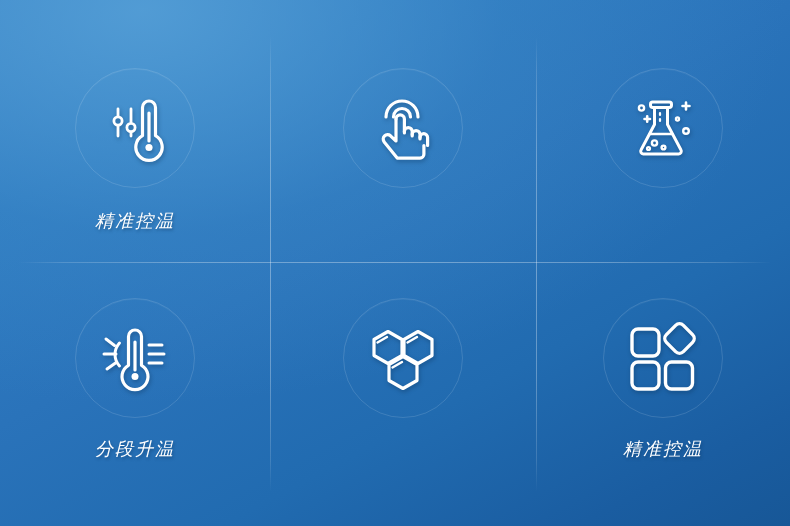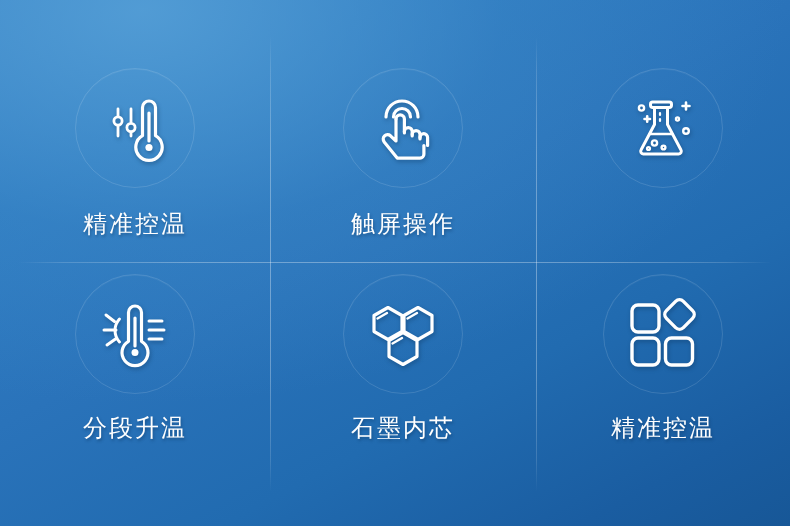--- a/index.html
+++ b/index.html
@@ -67,21 +67,21 @@
     grid-template-rows: 262px 264px;
   }
   .cell {
     position: relative;
     display: flex;
     flex-direction: column;
     align-items: center;
     justify-content: flex-start;
   }
   .cell.row1 { padding-top: 68px; }
-  .cell.row2 { padding-top: 12px; }
+  .cell.row2 { padding-top: 36px; }
 
   .icon-ring {
     position: relative;
     width: 118px;
     height: 118px;
     border-radius: 50%;
     border: 1px solid rgba(255,255,255,0.13);
     display: flex;
     align-items: center;
     justify-content: center;
@@ -98,25 +98,26 @@
     stroke-linejoin: round;
   }
   .icon-ring svg .solid {
     fill: #ffffff;
     stroke: none;
   }
 
   .cell-label {
     margin-top: 24px;
     color: #ffffff;
-    font-size: 24px;
+    font-size: 18px;
     letter-spacing: 2px;
     line-height: 1;
     text-shadow: 1px 2px 3px rgba(10,48,88,0.45);
     white-space: nowrap;
+    font-style: italic;
   }
   .cell.row2 .cell-label { margin-top: 22px; }
 </style>
 </head>
 <body>
 
 <div class="feature-banner">
 
   <div class="divider divider-h"></div>
   <div class="divider divider-v divider-v1"></div>
@@ -157,21 +158,20 @@
             <path d="M32 30a4.2 4.2 0 0 1 8.4 0v14" stroke-width="3.2"></path>
 
             <path d="M40.4 42.5a3.9 3.9 0 0 1 7.8 0v4.5" stroke-width="3.2"></path>
             <path d="M48.2 45.5a3.9 3.9 0 0 1 7.8 0v4.5" stroke-width="3.2"></path>
             <path d="M56 48.5a3.8 3.8 0 0 1 7.6 0v8" stroke-width="3.2"></path>
 
             <path d="M32 30v22l-5.5-5.2a4.4 4.4 0 0 0-6.3 6.1l13 16.2h22.8a3.9 3.9 0 0 0 3.9-3.9v-8.7" stroke-width="3.2"></path>
           </svg>
         </span>
       </div>
-      <div class="cell-label">触屏操作</div>
     </div>
 
     <div class="cell row1">
       <div class="icon-ring">
         <span>
           <svg width="78" height="78" viewBox="0 0 78 78">
 
             <rect x="26.5" y="13" width="21" height="5.5" rx="2.2" stroke-width="3"></rect>
 
             <path d="M30.5 18.5v17L17 61a2.6 2.6 0 0 0 2.2 3.9h35.6A2.6 2.6 0 0 0 57 61L43.5 35.5v-17" stroke-width="3"></path>
@@ -228,21 +228,20 @@
             <path d="M54 12.5 68 20.5v16L54 44.5 40 36.5v-16z" stroke-width="3.2"></path>
 
             <path d="M39 37.5 53 45.5v16L39 69.5 25 61.5v-16z" stroke-width="3.2"></path>
 
             <line x1="13.5" y1="23.5" x2="23" y2="18" stroke-width="2.4"></line>
             <line x1="43.5" y1="23.5" x2="53" y2="18" stroke-width="2.4"></line>
             <line x1="28.5" y1="48.5" x2="38" y2="43" stroke-width="2.4"></line>
           </svg>
         </span>
       </div>
-      <div class="cell-label">石墨内芯</div>
     </div>
 
     <div class="cell row2">
       <div class="icon-ring">
         <span>
           <svg width="78" height="78" viewBox="0 0 78 78">
 
             <rect x="8" y="10" width="27" height="27" rx="6" stroke-width="3.4"></rect>
 
             <rect x="43.5" y="7.5" width="24" height="24" rx="5.5" stroke-width="3.4" transform="rotate(45 55.5 19.5)"></rect>

